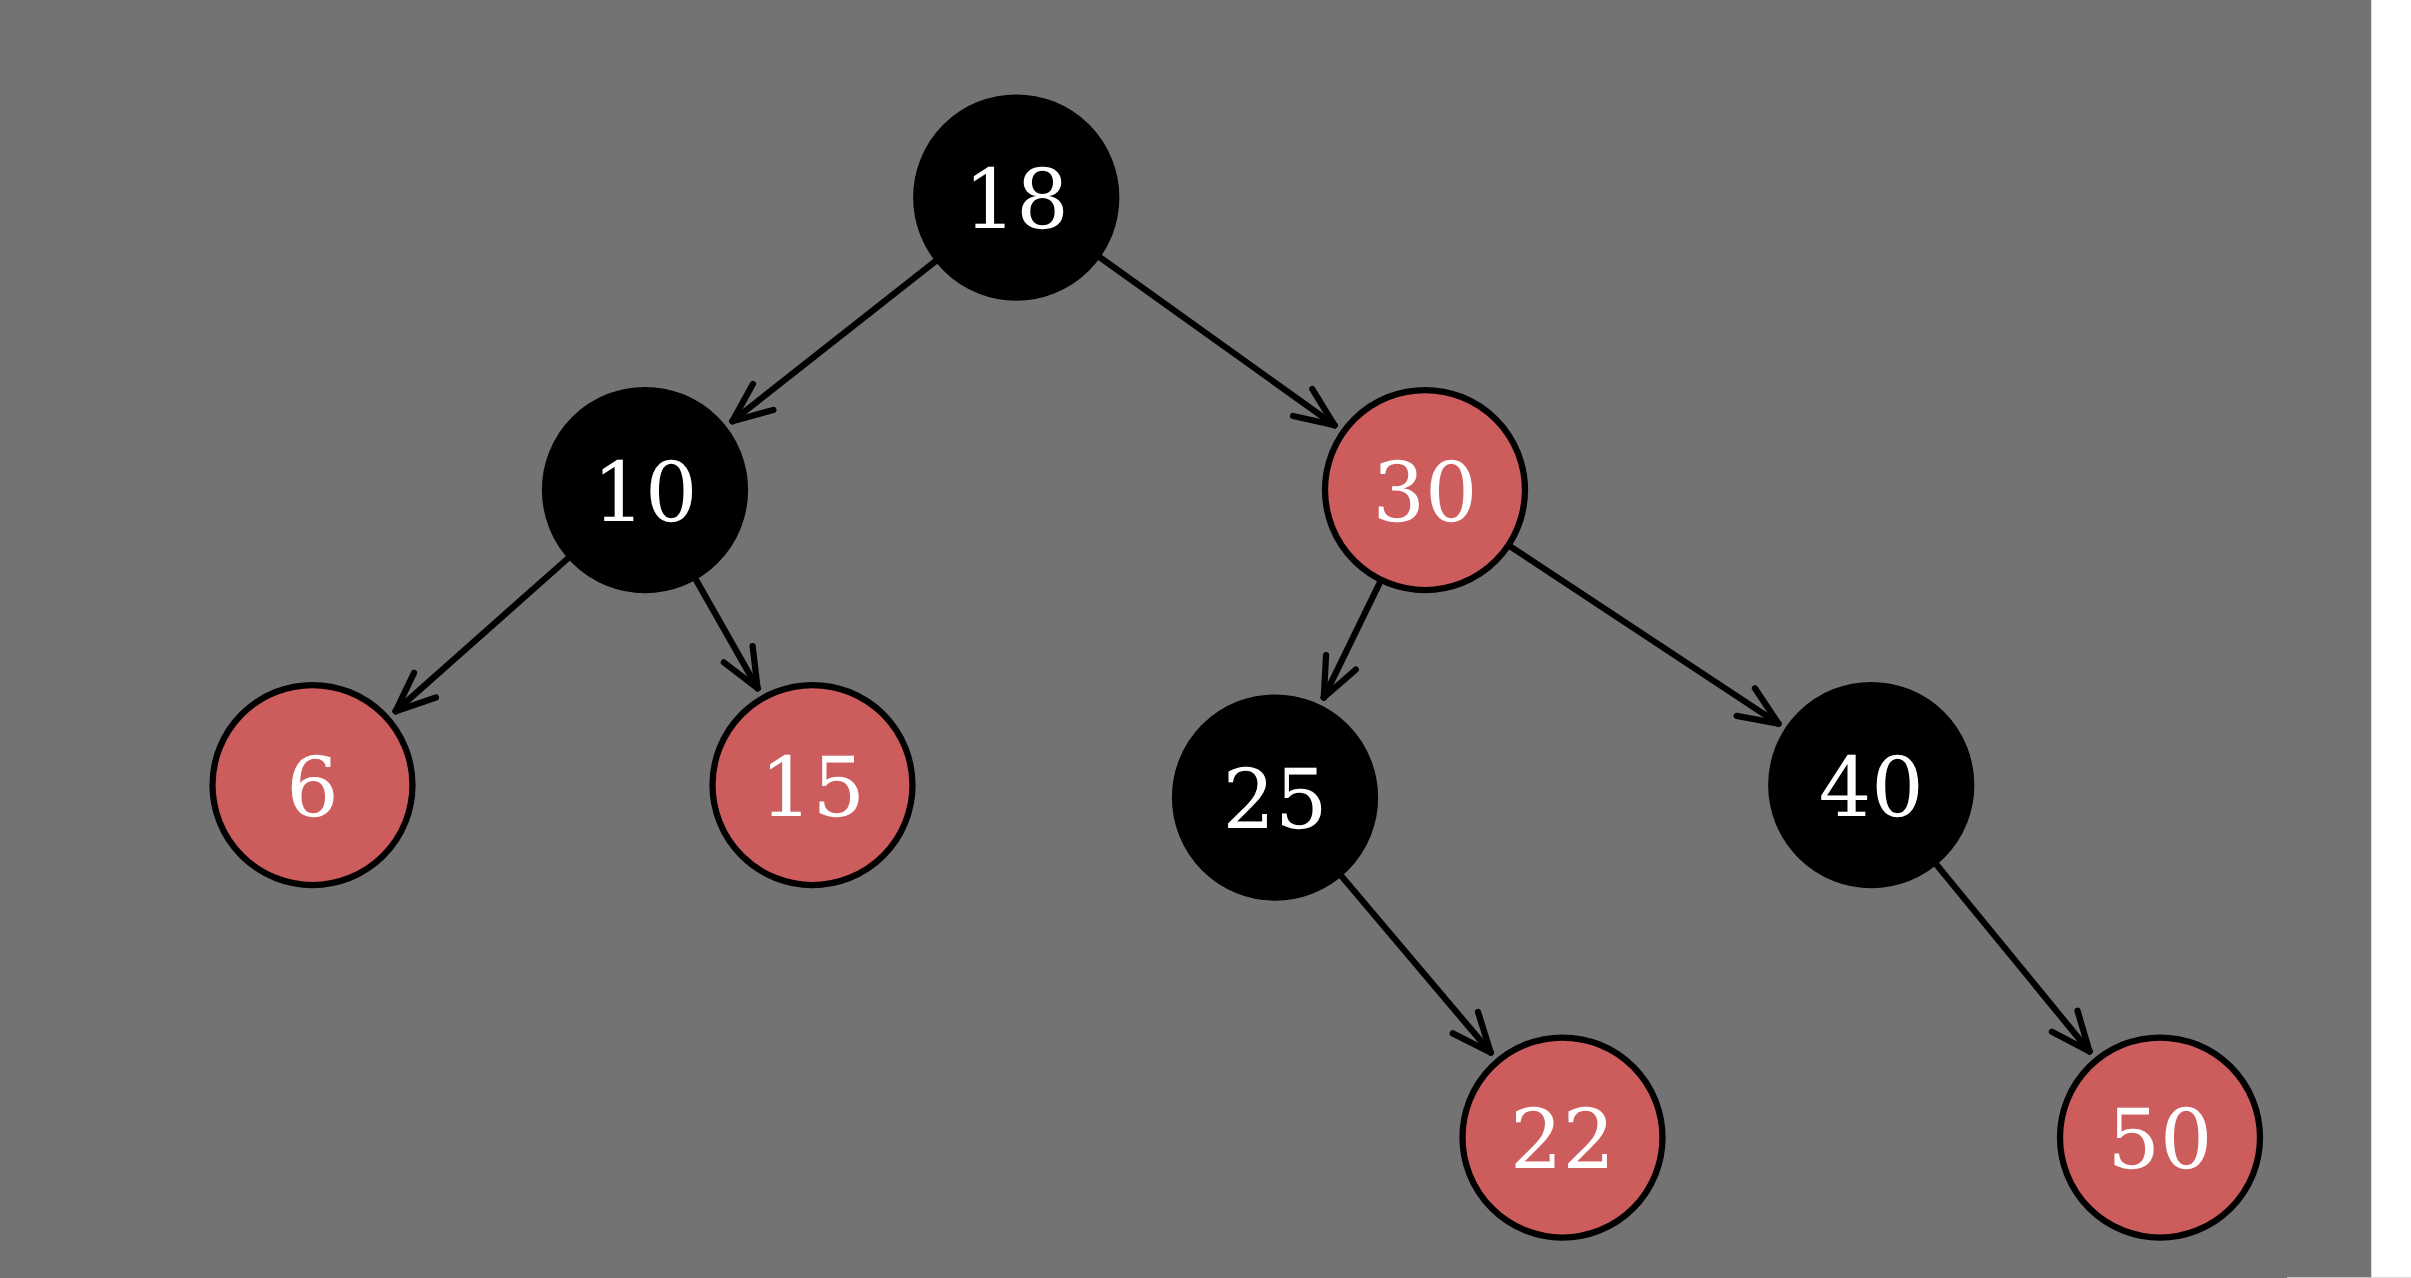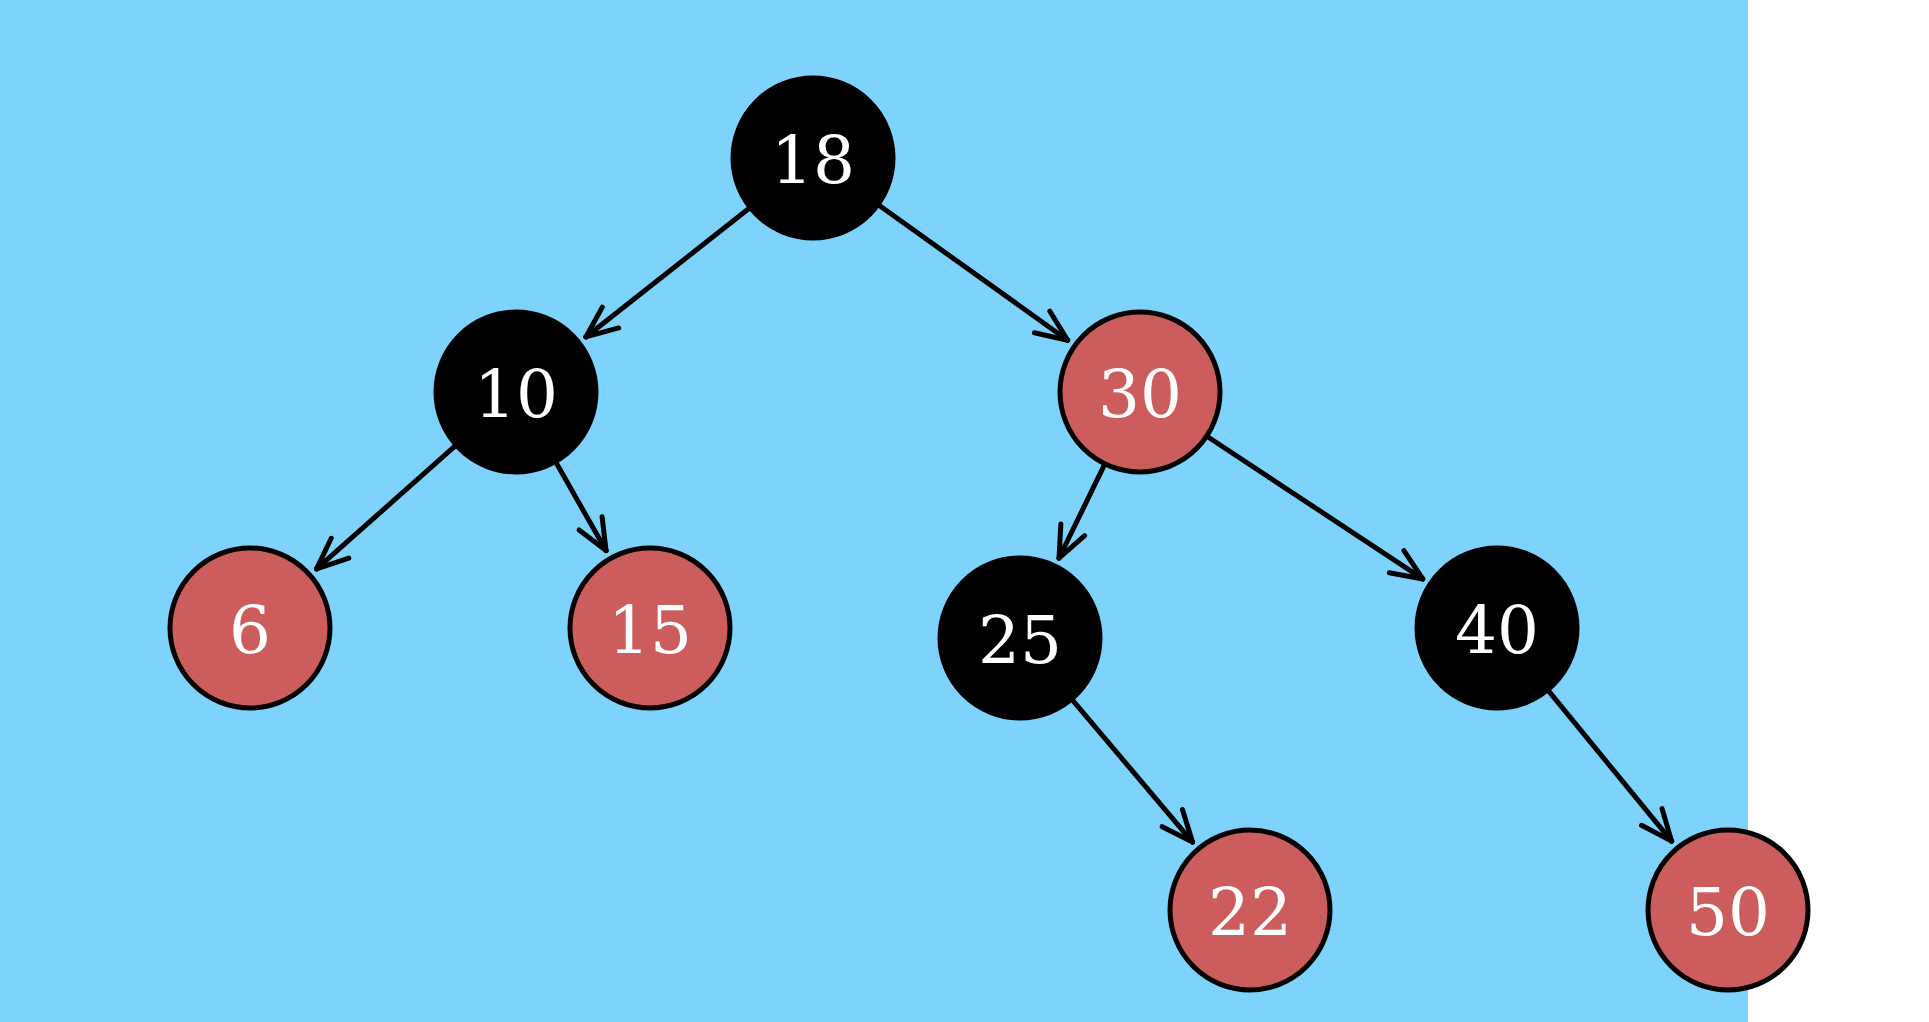--- a/index.html
+++ b/index.html
@@ -8,23 +8,23 @@
     background: #ffffff;
   }
   body {
     width: 1929px;
     height: 1022px;
     overflow: hidden;
     font-family: "DejaVu Serif", "Liberation Serif", serif;
   }
   #tree-canvas {
     position: relative;
-    width: 1748px;
+    width: 1897px;
     height: 1022px;
-    background: #7dd3fc;
+    background: #737373;
   }
   svg.tree-svg {
     position: absolute;
     top: 0;
     left: 0;
     width: 1929px;
     height: 1022px;
     display: block;
   }
   text.node-label {

